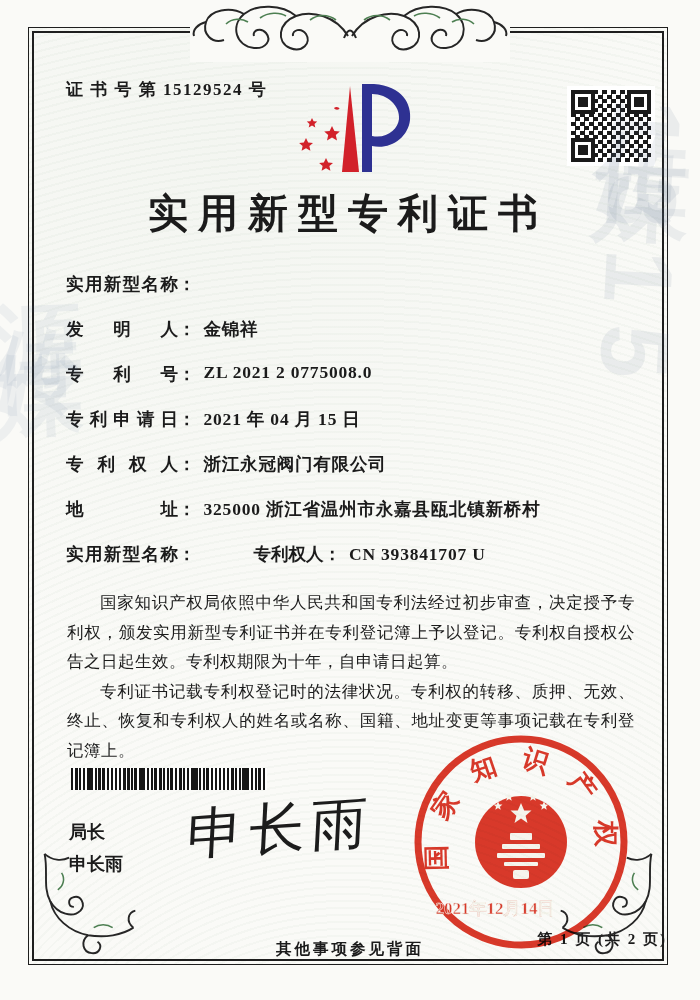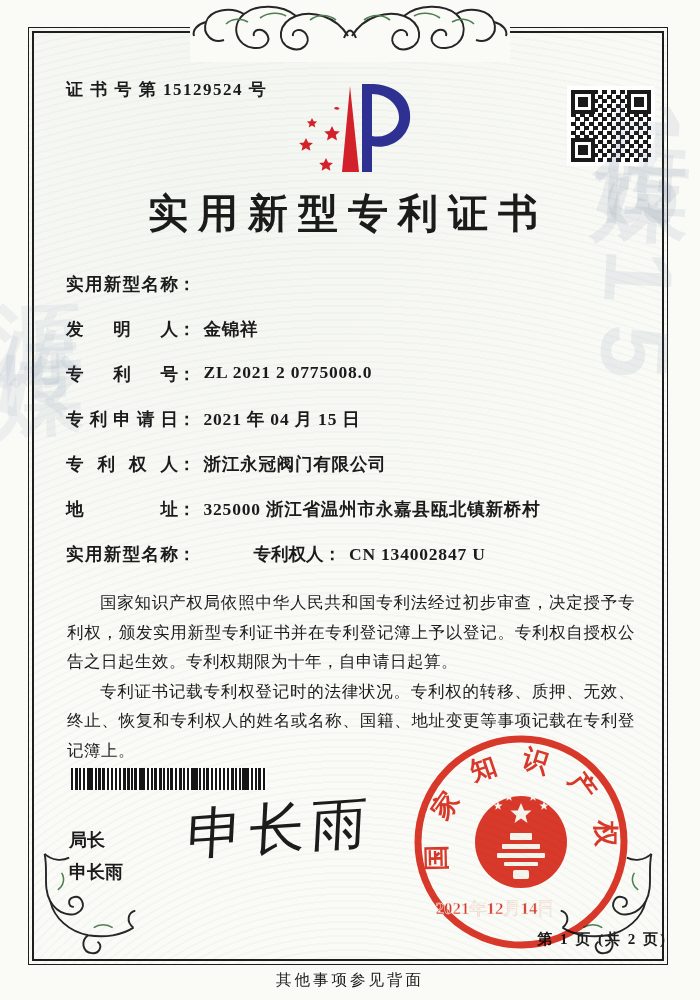--- a/index.html
+++ b/index.html
@@ -86,38 +86,38 @@
     background-color:#fff;
     background-image:
       repeating-linear-gradient(90deg,#161616 0 2px,transparent 2px 4px),
       repeating-linear-gradient(90deg,#161616 0 1px,transparent 1px 9px),
       repeating-linear-gradient(90deg,transparent 0 5px,#161616 5px 7px,transparent 7px 13px);
   }
 
   .director{
     position:absolute;left:40px;top:788px;
     font-family:"Liberation Sans","DejaVu Sans",sans-serif;
-    font-size:18px;font-weight:700;line-height:32px;margin-top:8px;
+    font-size:18px;font-weight:700;line-height:32px;
   }
   .sig{
     position:absolute;left:158px;top:762px;width:230px;
     font-size:56px;font-weight:500;letter-spacing:6px;color:#1c1c1c;
     transform:rotate(-4deg) skewX(-7deg);
     z-index:6;
   }
 
   .seal{position:absolute;left:380px;top:702px;width:224px;height:224px;z-index:7;mix-blend-mode:multiply;opacity:0.95;}
 
   .page-no{
     position:absolute;left:0;right:0;top:902px;
     text-align:right;font-size:15px;font-weight:700;letter-spacing:2px;
   }
   .back-note{
-    position:absolute;left:0;right:0;top:970px;
-    text-align:center;font-size:15.5px;font-weight:400;letter-spacing:3px;z-index:4;
+    position:absolute;left:0;right:0;top:939px;
+    text-align:center;font-size:15.5px;font-weight:700;letter-spacing:3px;z-index:4;
   }
 </style>
 </head>
 <body>
 
 <div class="page">
 
   <div class="wm wm-left">源传媒</div>
   <div class="wm wm-right">传媒1315</div>
 
@@ -182,21 +182,21 @@
         <span class="flabel">地址</span>
           <span class="colon">：</span>
         <span class="value">325000 浙江省温州市永嘉县瓯北镇新桥村</span>
       </div>
       <div class="row">
         <span class="flabel">实用新型名称</span>
           <span class="colon">：</span>
         <span class="pair2">
           <span class="flabel2">专利权人</span>
             <span class="colon">：</span>
-          <span class="value">CN 134002847 U</span>
+          <span class="value">CN 393841707 U</span>
         </span>
       </div>
     </div>
 
     <div class="paras">
       <p>国家知识产权局依照中华人民共和国专利法经过初步审查，决定授予专利权，颁发实用新型专利证书并在专利登记簿上予以登记。专利权自授权公告之日起生效。专利权期限为十年，自申请日起算。</p>
       <p>专利证书记载专利权登记时的法律状况。专利权的转移、质押、无效、终止、恢复和专利权人的姓名或名称、国籍、地址变更等事项记载在专利登记簿上。</p>
     </div>
 
     <div class="barcode"></div>

